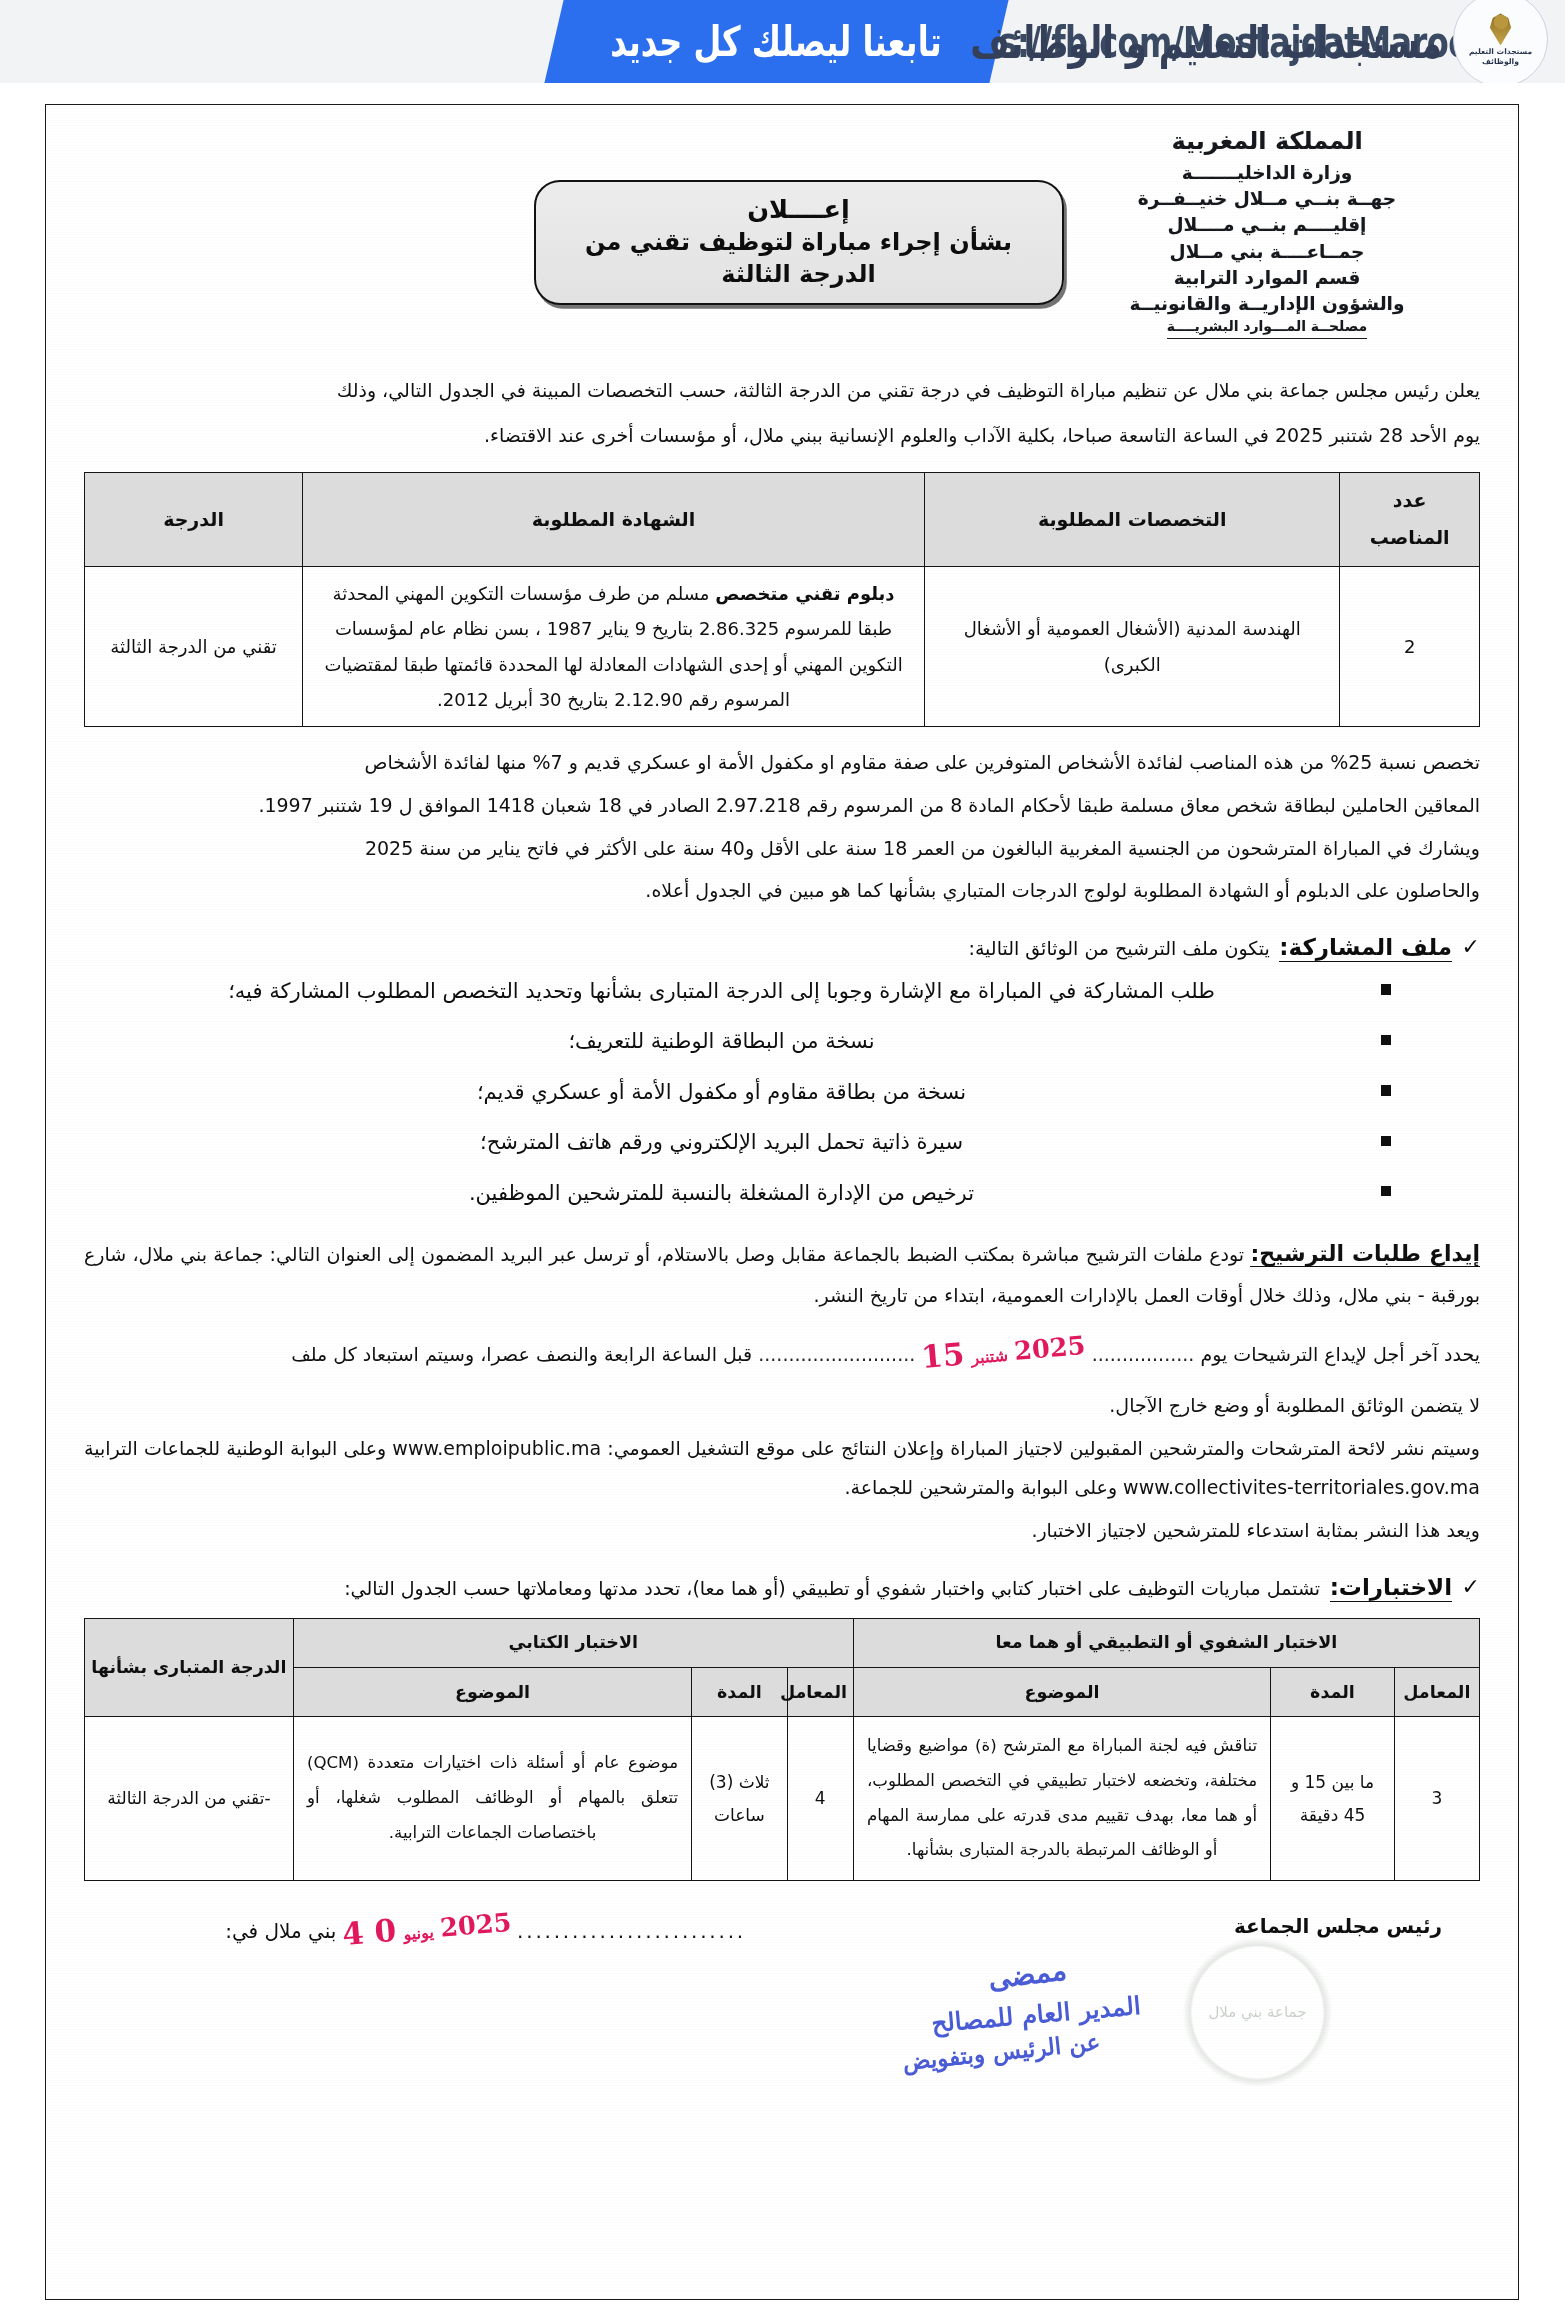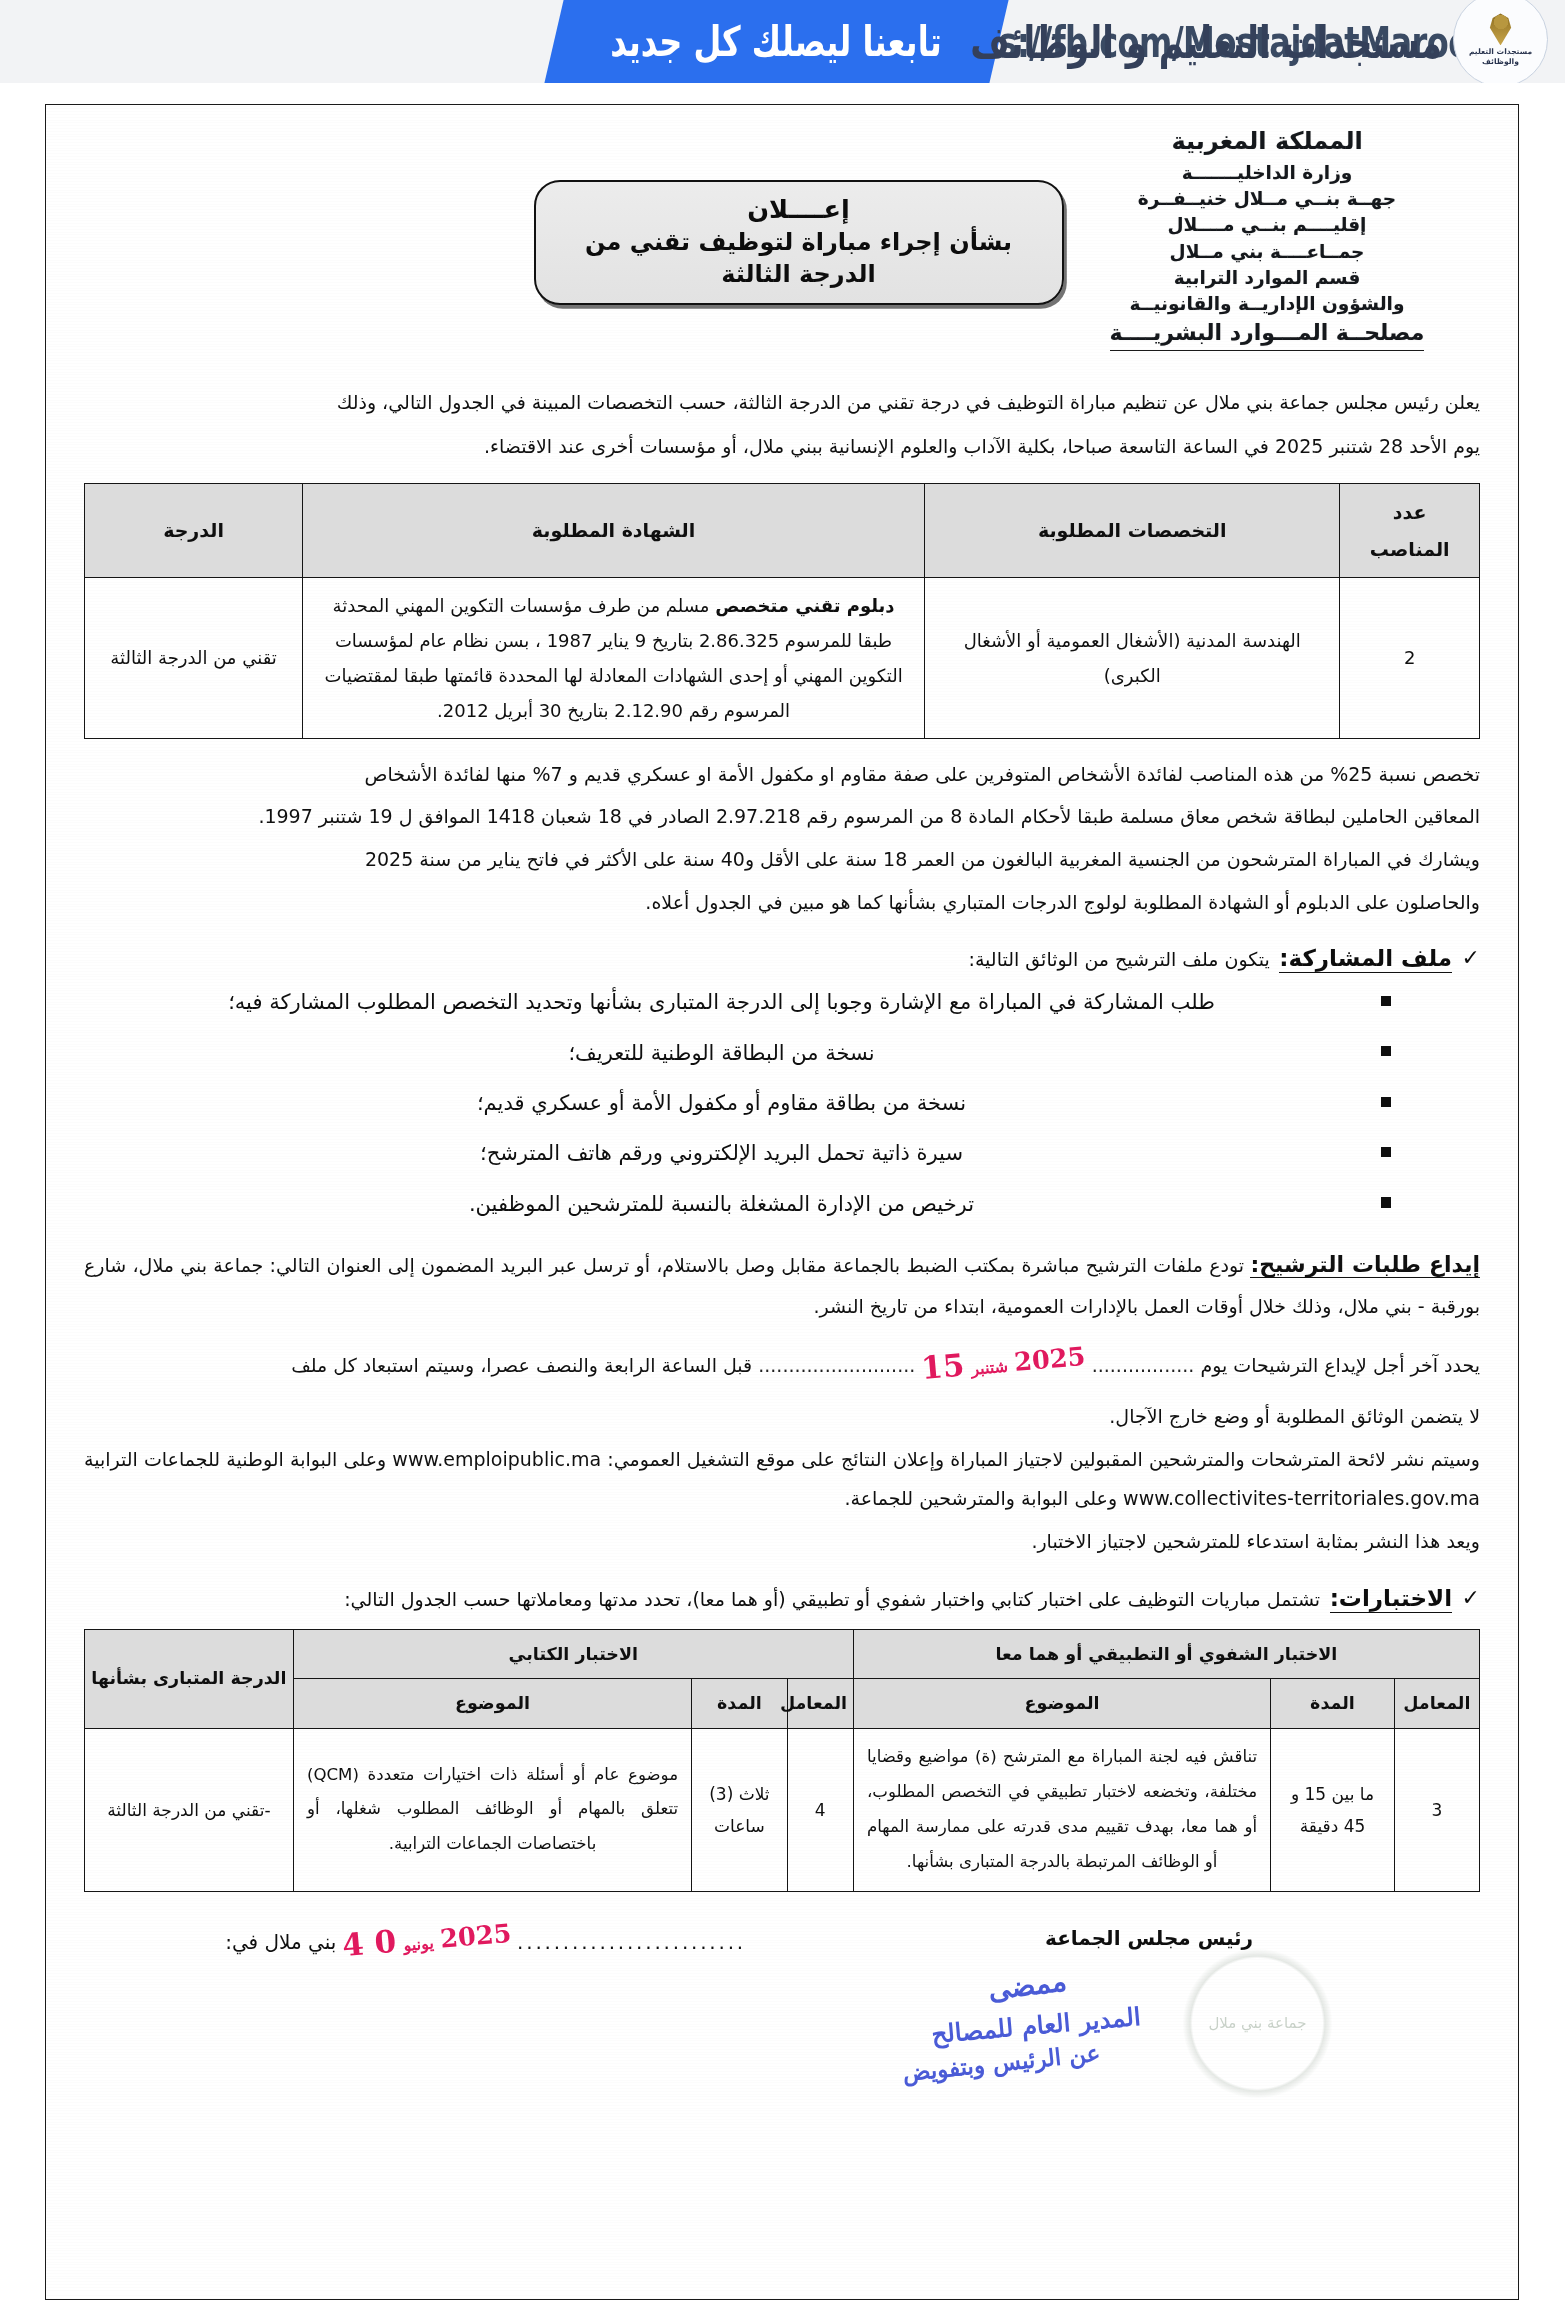--- a/index.html
+++ b/index.html
@@ -128,21 +128,21 @@
   .letterhead .lh-line{
     color:#15181c;
     font-family:"DejaVu Sans","Liberation Sans",sans-serif;
     line-height:1.42;
     white-space:nowrap;
     letter-spacing:0.9px;
     text-shadow:0 0 0.9px rgba(0,0,0,.25);
   }
   .lh-0{ font-size:24px;font-weight:700;letter-spacing:1.9px;margin-bottom:1.9px;}
   .lh-n{ font-size:18.5px;font-weight:600; }
-  .lh-last{ font-size:22px;font-weight:600; border-bottom:1.5px solid #1b1b1b; display:inline-block; padding-bottom:0.9px;}
+  .lh-last{ font-size:14px;font-weight:600; border-bottom:1.5px solid #1b1b1b; display:inline-block; padding-bottom:0.9px;}
 
   
   .title-box{
     position:absolute;
     right:454px; top:144px;
     width:530px;
     border:2.8px solid #111;
     border-radius:15px;
     background:linear-gradient(#ececec,#e2e2e2);
     box-shadow:2.8px 3.8px 0 rgba(0,0,0,.55);
@@ -290,21 +290,21 @@
   }
   .sig-left{ width:606px; position:relative; }
   .sig-right{ width:662px; text-align:left; direction:rtl; position:relative; }
   .sig-date{
     font-size:20px;color:#0f0f0f;white-space:nowrap;
     display:flex;align-items:baseline;gap:5.7px;direction:rtl;
   }
   .sig-date .dots{ letter-spacing:2.8px; }
   .sig-title{
     font-size:20px;font-weight:700;color:#0f0f0f;
-    text-align:left;width:397px;margin-right:38px;margin-top:5.7px;
+    text-align:right;width:397px;margin-right:38px;margin-top:5.7px;
   }
   .scribble{
     position:absolute;
     color:#2b3fd0;
     font-family:"DejaVu Serif","Liberation Serif",serif;
     font-weight:700;
     opacity:.85;
   }
   .sc1{ left:114px; top:49px; font-size:28px; transform:rotate(-7deg); }
   .sc2{ left:57px;  top:91px; font-size:24.6px; transform:rotate(-5deg); }

